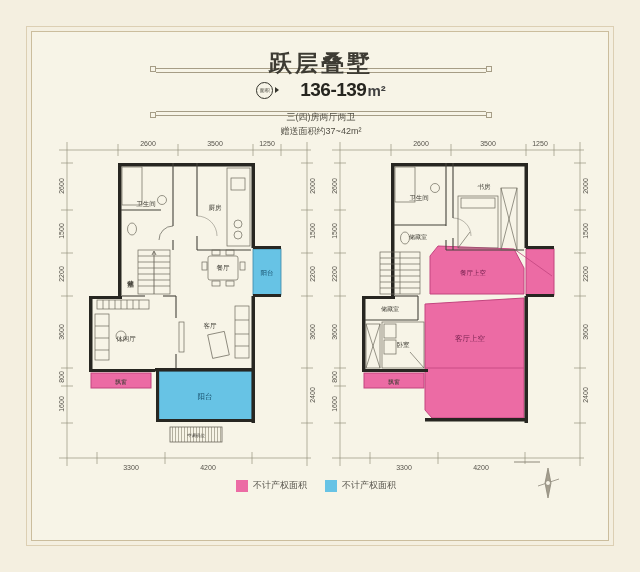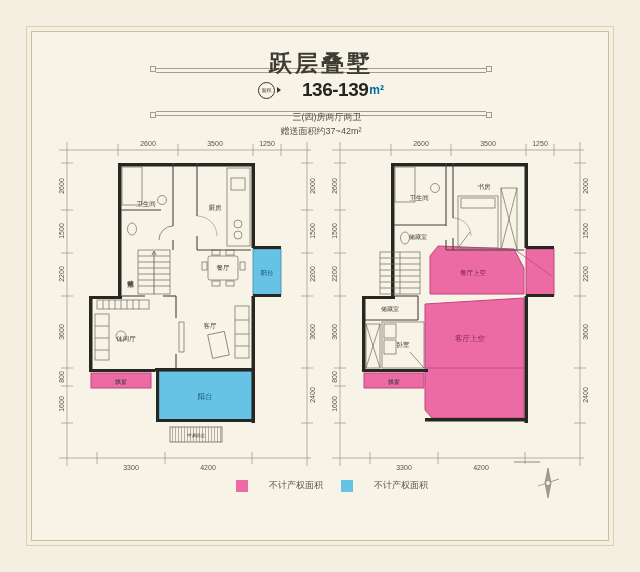--- a/index.html
+++ b/index.html
@@ -16,39 +16,39 @@
   .deco.top{top:4px;} .deco.bot{bottom:2px;}
   .sq{position:absolute;width:4px;height:4px;border:1px solid #a69d86;background:#f7f4e7;}
   .sq.tl{left:0;top:2px;} .sq.tr{right:0;top:2px;} .sq.bl{left:0;bottom:0;} .sq.br{right:0;bottom:0;}
   .header-row{position:absolute;left:0;right:0;top:11px;height:36px;display:flex;align-items:center;justify-content:center;flex-direction:column;}
   .title{font-family:"Liberation Serif","DejaVu Serif",serif;font-weight:bold;font-size:23px;color:#3d3b33;letter-spacing:3px;white-space:nowrap;}
   .vsep{width:1px;height:26px;background:#9a9482;margin:0 11px;}
   .area-wrap{display:flex;align-items:center;white-space:nowrap;}
   .badge{width:15px;height:15px;border:1.5px solid #35342c;border-radius:50%;display:flex;align-items:center;justify-content:center;font-size:5px;color:#35342c;margin-right:2px;}
   .badge-arrow{width:0;height:0;border-top:3px solid transparent;border-bottom:3px solid transparent;border-left:4px solid #35342c;margin-right:3px;}
   .area-num{font-size:19px;font-weight:bold;color:#26251f;letter-spacing:-0.5px;margin-left:18px;}
-  .area-unit{font-size:12px;font-weight:bold;color:#0369a1;margin-left:1px;}
-  .desc{font-size:9px;color:#514e44;line-height:14px;text-align:right;white-space:nowrap;margin-top:9px;}
+  .area-unit{font-size:15px;font-weight:bold;color:#404040;margin-left:1px;}
+  .desc{font-size:9px;color:#514e44;line-height:14px;text-align:center;white-space:nowrap;margin-top:9px;}
   
   svg.plan{position:absolute;top:128px;width:280px;height:350px;}
   .dim{stroke:#979280;stroke-width:0.7;}
   .dt{font:7px "Liberation Sans",sans-serif;fill:#55524a;text-anchor:middle;}
   .rl{font:6.5px "Liberation Sans",sans-serif;fill:#3e3c34;text-anchor:middle;}
   .rl-lg{font:7.5px "Liberation Sans",sans-serif;fill:#3e3c34;text-anchor:middle;}
   .pl{fill:#7c2553;}
   .bl{fill:#174f6b;}
   .tiny{font:4.5px "Liberation Sans",sans-serif;fill:#33312b;text-anchor:middle;}
   .w{fill:#272621;}
   .iline{stroke:#45433b;stroke-width:1.1;fill:none;}
   .fline{stroke:#6b685c;stroke-width:0.7;fill:none;}
   .parea{stroke:#c2457f;stroke-width:1;}
   .barea{stroke:#3d88a8;stroke-width:0.8;}
   
   .legend{position:absolute;left:236px;top:479px;display:flex;gap:18px;align-items:center;}
-  .legend-item{display:flex;align-items:flex-end;gap:21px;font-family:Liberation Mono, monospace;}
+  .legend-item{display:flex;align-items:flex-end;gap:5px;font-family:Liberation Mono, monospace;}
   .swatch{width:12px;height:12px;}
   .legend-label{font-size:9px;color:#55524a;}
   .compass{position:absolute;left:512px;top:452px;width:56px;height:50px;}
 </style>
 </head>
 <body>
 
 <div class="frame-outer"></div>
 <div class="frame-inner"></div>
 

